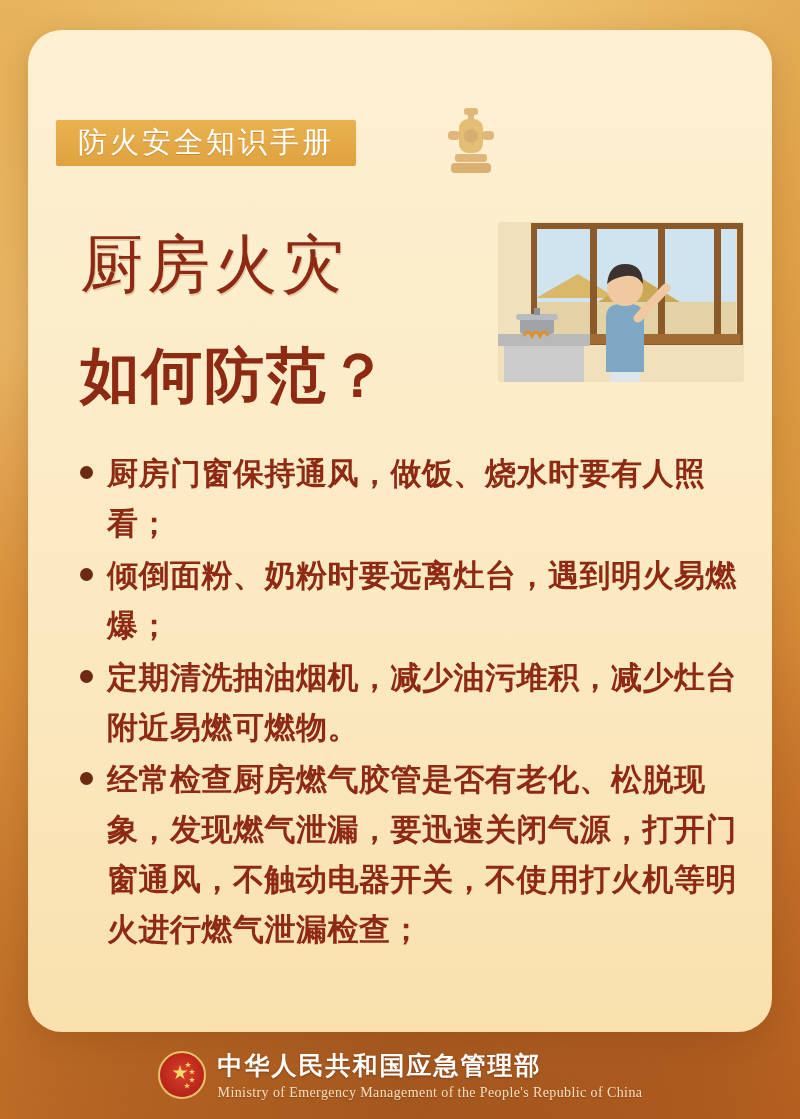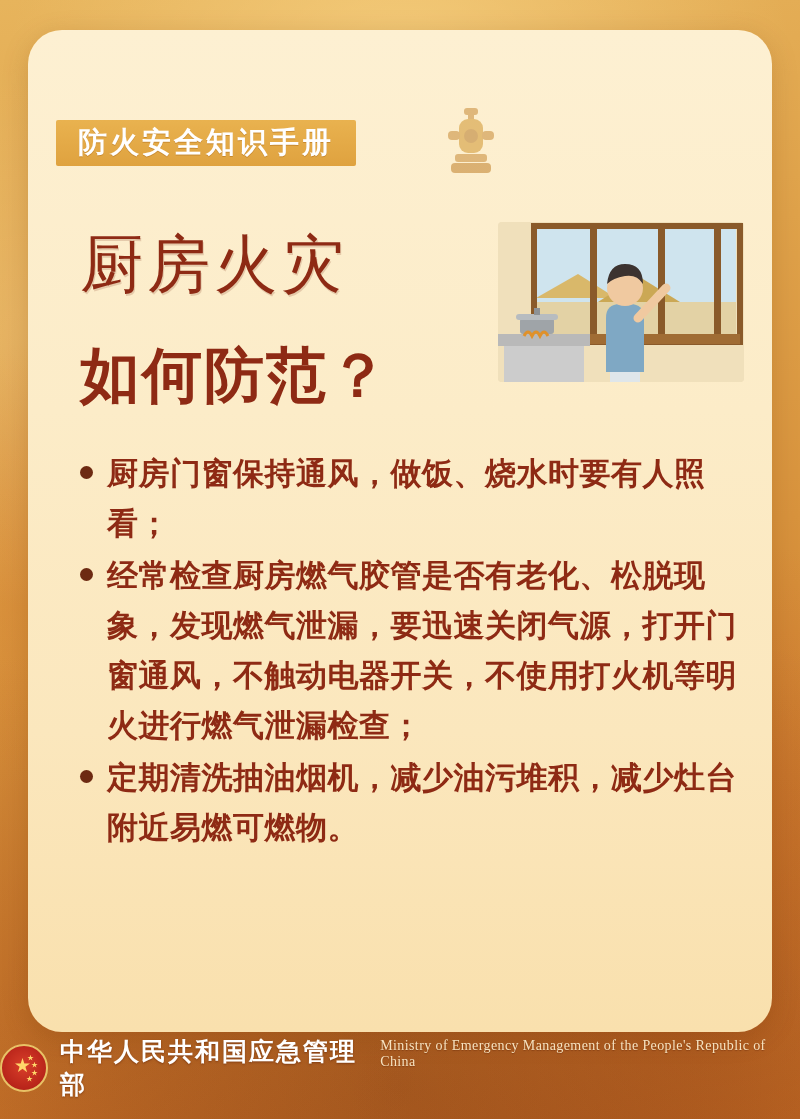--- a/index.html
+++ b/index.html
@@ -67,21 +67,21 @@
     height: 46px;
     padding: 0 22px 0 22px;
     display: flex;
     align-items: center;
     background: linear-gradient(180deg, #e9b24f 0%, #dfa23f 100%);
     border-radius: 2px;
   }
   .banner-text {
     color: #ffffff;
     font-size: 29px;
-    font-weight: bold;
+    font-weight: normal;
     letter-spacing: 3px;
     font-family: "DejaVu Sans", "Liberation Sans", sans-serif;
     text-shadow: 0 1px 0 rgba(150,80,10,0.35);
     white-space: nowrap;
   }
 
   .title-main {
     position: absolute;
     left: 52px;
     top: 192px;
@@ -168,21 +168,21 @@
     position: absolute;
     color: #ffd76a;
     line-height: 1;
   }
   .star-big { font-size: 17px; left: 12px; top: 11px; }
   .star-s1 { font-size: 7px; left: 25px; top: 8px; }
   .star-s2 { font-size: 7px; left: 29px; top: 15px; }
   .star-s3 { font-size: 7px; left: 29px; top: 23px; }
   .star-s4 { font-size: 7px; left: 24px; top: 29px; }
 
-  .footer-text { display: flex; }
+  .footer-text { display: flex; flex-direction: column; }
   .footer-cn {
     font-size: 25px;
     font-weight: bold;
     color: #ffffff;
     letter-spacing: 2px;
     font-family: "DejaVu Sans", "Liberation Sans", sans-serif;
     text-shadow: 0 1px 2px rgba(90,30,5,0.5);
   }
   .footer-en {
     font-size: 14px;
@@ -254,25 +254,29 @@
       </svg>
     </div>
 
     <div class="bullets">
       <div class="bullet-item">
         <span class="bullet-dot"></span>
         <span class="bullet-text">厨房门窗保持通风，做饭、烧水时要有人照看；</span>
       </div>
       <div class="bullet-item">
         <span class="bullet-dot"></span>
+        <span class="bullet-text">倾倒面粉、奶粉时要远离灶台，遇到明火易燃爆；</span>
+      </div>
+      <div class="bullet-item">
+        <span class="bullet-dot"></span>
+        <span class="bullet-text">定期清洗抽油烟机，减少油污堆积，减少灶台附近易燃可燃物。</span>
+      </div>
+      <div class="bullet-item">
+        <span class="bullet-dot"></span>
         <span class="bullet-text">经常检查厨房燃气胶管是否有老化、松脱现象，发现燃气泄漏，要迅速关闭气源，打开门窗通风，不触动电器开关，不使用打火机等明火进行燃气泄漏检查；</span>
-      </div>
-      <div class="bullet-item">
-        <span class="bullet-dot"></span>
-        <span class="bullet-text">定期清洗抽油烟机，减少油污堆积，减少灶台附近易燃可燃物。</span>
       </div>
     </div>
 
   </div>
 
   <div class="footer">
     <div class="emblem">
       <span class="star star-big">★</span>
       <span class="star star-s1">★</span>
       <span class="star star-s2">★</span>

